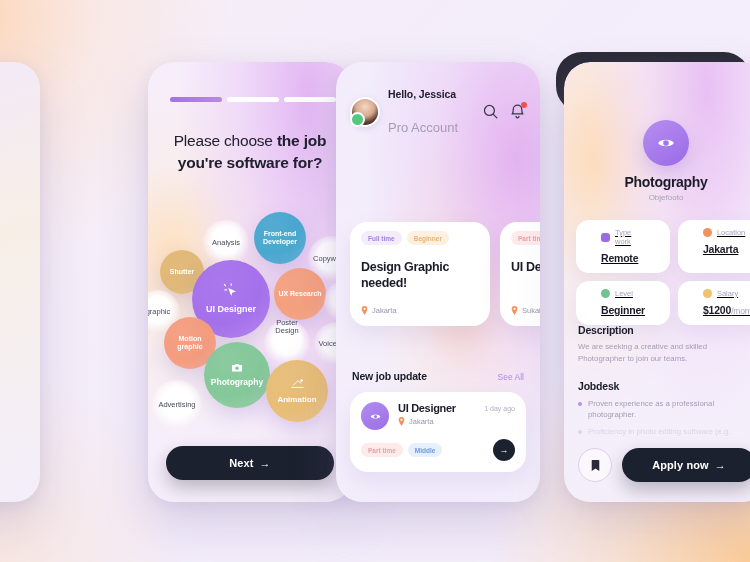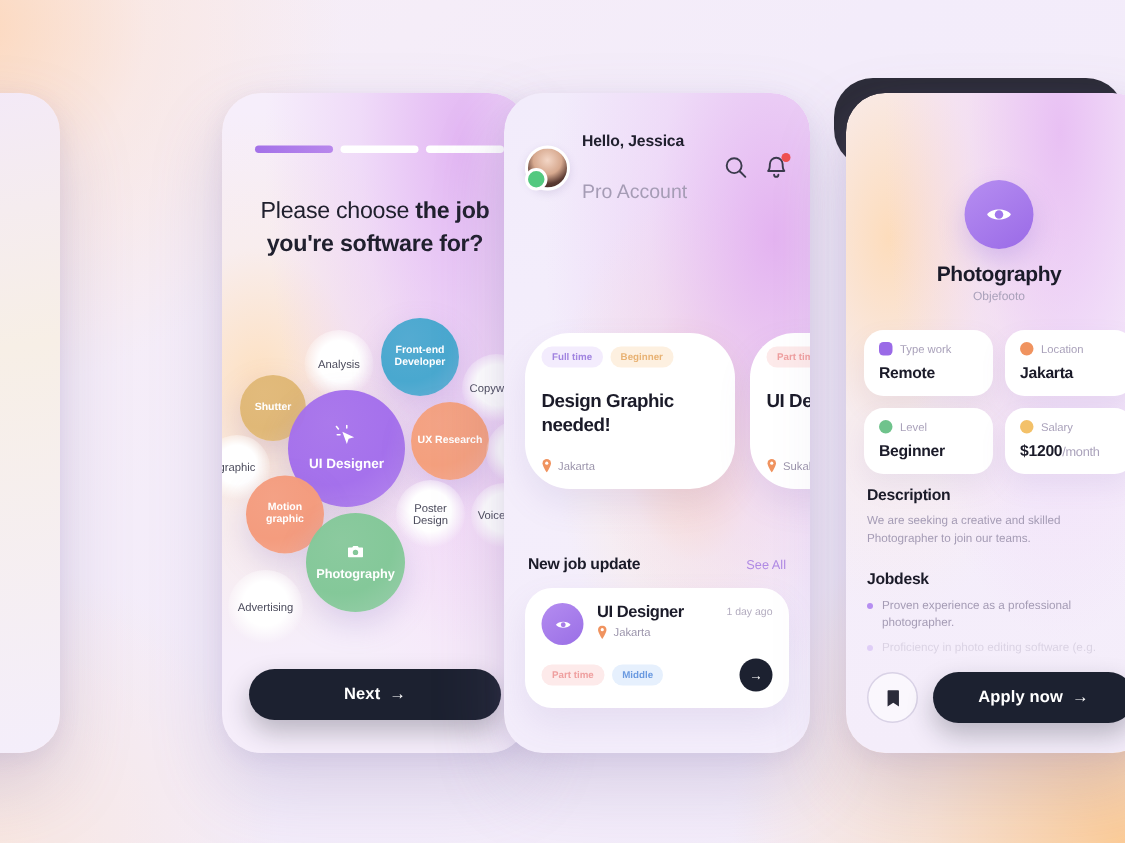--- a/index.html
+++ b/index.html
@@ -134,21 +134,21 @@
 
   .p3big {
     position:absolute; left:16px; top:82px; width:170px;
     font-size:17px; line-height:1.33; color:#181826; letter-spacing:-.3px;
   }
   .p3big .lite { color:#5c5c70; font-weight:400; }
   .p3big .bold { font-weight:700; }
 
   .cardrow { position:absolute; left:14px; top:160px; display:flex; gap:10px; }
   .jobcard {
-    width:140px; height:104px; border-radius:30px; background:#fff;
+    width:140px; height:104px; border-radius:17px; background:#fff;
     padding:9px 11px; position:relative; flex:none;
     box-shadow: 0 10px 22px rgba(130,110,175,.13);
   }
   .tags { display:flex; gap:5px; }
   .tag {
     font-size:6.5px; padding:3.5px 7px; border-radius:9px; font-weight:600; white-space:nowrap;
   }
   .t-full { background:#f3ecfd; color:#a184e0; }
   .t-beg  { background:#fdf0e0; color:#e8b273; }
   .t-part { background:#fdeaea; color:#ef9f9f; }
@@ -197,22 +197,23 @@
     box-shadow: 0 8px 18px rgba(150,110,220,.30);
   }
   .p4name { position:absolute; left:0; right:0; top:112px; text-align:center;
     font-size:14px; font-weight:700; color:#1b1b29; letter-spacing:-.3px; }
   .p4sub { position:absolute; left:0; right:0; top:131px; text-align:center;
     font-size:8px; color:#a9a1ba; }
 
   .infogrid { position:absolute; left:12px; top:158px; width:180px;
     display:grid; grid-template-columns:1fr 1fr; gap:8px; }
   .infocard {
-    background:#fff; border-radius:13px; padding:8px 10px 9px;
+    background:#fff; border-radius:13px; padding:8px 25px 9px;
     box-shadow: 0 8px 18px rgba(130,110,175,.10);
+    text-decoration: underline;
   }
   .iflabel { display:flex; align-items:center; gap:5px; }
   .ificon { width:9px; height:9px; border-radius:3px; flex:none; }
   .iflabel span { font-size:7.5px; color:#a9a1ba; }
   .ifval { margin-top:6px; font-size:10.5px; font-weight:700; color:#1b1b29; letter-spacing:-.2px; }
   .ifval .mo { font-weight:400; color:#a9a1ba; font-size:8.5px; }
 
   .sect { position:absolute; left:14px; right:14px; }
   .sect h4 { font-size:10.5px; font-weight:700; color:#1b1b29; letter-spacing:-.2px; }
   .sect p { font-size:7.8px; color:#a59cb5; line-height:1.55; margin-top:5px; }
@@ -293,36 +294,45 @@
             <div style="padding: 0px 4px;">UI Designer</div>
           </div>
           <div class="bubble solid glow" style="left: 126px; top: 56px; width: 52px; height: 52px; font-size: 7px; background: radial-gradient(circle at 35% 28%, rgba(244, 160, 126, 0.933) 0%, rgb(244, 160, 126) 55%, rgba(244, 160, 126, 0.8) 100%);">
             <div style="padding: 0px 4px;">UX Research</div>
           </div>
           <div class="whitehalo" style="left: 176px; top: 68px; width: 44px; height: 44px;"></div>
           <div class="bubble flat" style="left: 176px; top: 68px; width: 44px; height: 44px; font-size: 7.5px;">
             <div style="padding: 0px 4px;">Video editor</div>
           </div>
           <div class="whitehalo" style="left: 116px; top: 108px; width: 46px; height: 46px;"></div>
-          <div class="bubble flat" style="left: 116px; top: 108px; width: 46px; height: 46px; font-size: 7.5px;">
+          <div class="bubble flat" style="left: 116px; top: 92px; width: 46px; height: 46px; font-size: 7.5px;">
             <div style="padding: 0px 4px;">Poster Design</div>
           </div>
           <div class="whitehalo" style="left: 166px; top: 110px; width: 44px; height: 44px;"></div>
           <div class="bubble flat" style="left: 166px; top: 110px; width: 44px; height: 44px; font-size: 7.5px;">
             <div style="padding: 0px 4px;">Voice over</div>
           </div>
           <div class="bubble solid glow" style="left: 16px; top: 105px; width: 52px; height: 52px; font-size: 7px; background: radial-gradient(circle at 35% 28%, rgba(244, 156, 126, 0.933) 0%, rgb(244, 156, 126) 55%, rgba(244, 156, 126, 0.8) 100%);">
             <div style="padding: 0px 4px;">Motion graphic</div>
           </div>
           <div class="bubble solid glow" style="left: 56px; top: 130px; width: 66px; height: 66px; font-size: 8.5px; background: radial-gradient(circle at 35% 28%, rgba(132, 200, 153, 0.933) 0%, rgb(132, 200, 153) 55%, rgba(132, 200, 153, 0.8) 100%);">
             <div class="bico"><svg viewBox="0 0 24 24" width="12" height="12" fill="#fff">
                 <path d="M9 4h6l1.4 2H21a1 1 0 0 1 1 1v11a1 1 0 0 1-1 1H3a1 1 0 0 1-1-1V7a1 1 0 0 1 1-1h4.6L9 4Z"></path>
                 <circle cx="12" cy="12.5" r="3.6" fill="#84c899"></circle>
               </svg></div>
             <div style="padding: 0px 4px;">Photography</div>
+          </div>
+          <div class="bubble solid glow" style="left: 118px; top: 148px; width: 62px; height: 62px; font-size: 8px; background: radial-gradient(circle at 35% 28%, rgba(232, 189, 118, 0.933) 0%, rgb(232, 189, 118) 55%, rgba(232, 189, 118, 0.8) 100%);">
+            <div class="bico"><svg viewBox="0 0 26 26" width="15" height="15" fill="none" stroke="#fff" stroke-width="1.5" stroke-linecap="round">
+                <path d="M3 18h20"></path>
+                <path d="M6 14l7-7"></path>
+                <path d="M14 7l5 4"></path>
+                <circle cx="20" cy="6" r="1.6" fill="#fff"></circle>
+              </svg></div>
+            <div style="padding: 0px 4px;">Animation</div>
           </div>
           <div class="whitehalo" style="left: 4px; top: 168px; width: 50px; height: 50px;"></div>
           <div class="bubble flat" style="left: 4px; top: 168px; width: 50px; height: 50px; font-size: 7.5px;">
             <div style="padding: 0px 4px;">Advertising</div>
           </div>
         </div>
 
       <div class="cta" style="left:18px; bottom:22px; width:168px;">
         <span>Next</span>
         <span>→</span>

